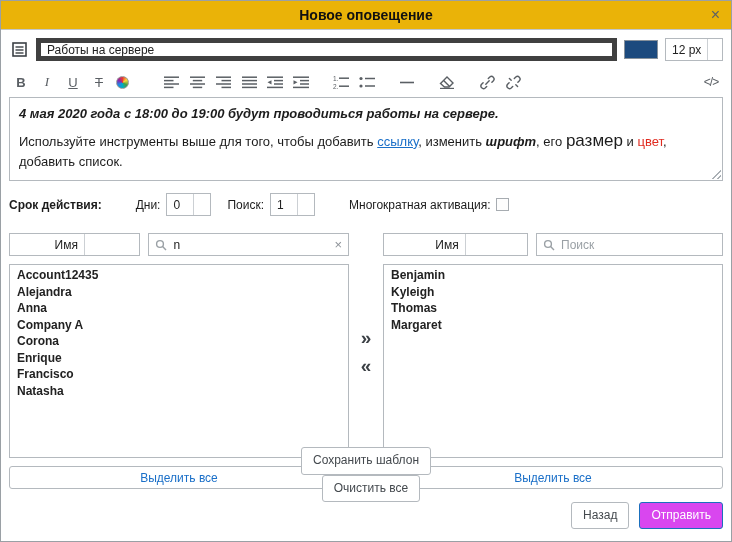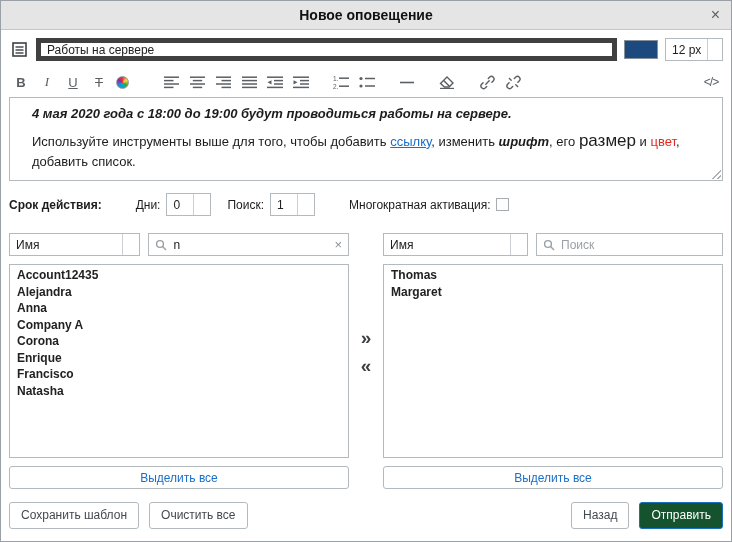--- a/index.html
+++ b/index.html
@@ -2,21 +2,21 @@
 <html><head>
 <meta charset="utf-8">
 <style>
   * { box-sizing: border-box; margin: 0; padding: 0; }
   html,body { background: #f0f0f0; font-family: "Liberation Sans", sans-serif; }
   .dialog {
     position: relative; width: 732px; height: 542px; background: #fff;
     border: 1px solid #9aa0a5; overflow: hidden;
   }
   
-  .titlebar { height: 29px; background: #e5e5e5; border-bottom: 1px solid #c2c6c9;
+  .titlebar { height: 29px; background: #eab308; border-bottom: 1px solid #c2c6c9;
     display: flex; align-items: center; justify-content: center; position: relative; }
   .title { font-size: 14px; font-weight: bold; color: #111; }
   .close { position: absolute; right: 11px; top: 50%; transform: translateY(-50%);
     color: #5c6166; font-size: 16px; line-height: 1; cursor: pointer; }
 
   
   .subject-row { display: flex; align-items: center; gap: 7px; padding: 8px 8px 6px 8px; }
   .tpl-btn { width: 20px; height: 20px; display: flex; align-items: center; justify-content: center; cursor: pointer; }
   .subject-input { flex: 1; height: 23px; border: 5px solid #404040; padding: 0 6px;
     font-size: 12px; color: #222; font-family: inherit; outline: none; }
@@ -40,21 +40,21 @@
   .tb-italic { font-style: italic; font-family: "Liberation Serif", serif; }
   .tb-underline { text-decoration: underline; }
   .tb-strike { text-decoration: line-through; }
   .palette { width: 13px; height: 13px; border-radius: 50%;
     background: conic-gradient(#e53935,#fdd835,#43a047,#00acc1,#1e88e5,#8e24aa,#e53935);
     border: 1px solid #999; }
   .tb-spacer { flex: 1; }
   .tb-code { font-size: 12px; letter-spacing: -1px; color: #5a5f64; }
 
   
-  .editor { margin: 0 8px; border: 1px solid #b4b9be; height: 84px; padding: 7px 22px;
+  .editor { margin: 0 8px; border: 1px solid #b4b9be; height: 84px; padding: 7px 9px;
     font-size: 13px; color: #1c1c1c; position: relative; overflow: hidden; }
   .editor p { margin: 0 0 5px 0; line-height: 1.45; }
   .p1 { font-weight: bold; font-style: italic; }
   .word-link { text-decoration: underline; cursor: pointer; }
   .word-font { font-weight: bold; font-style: italic; }
   .word-size { font-size: 17px; }
   .resize-handle { position: absolute; right: 1px; bottom: 1px; width: 11px; height: 11px;
     cursor: nwse-resize;
     background: repeating-linear-gradient(-45deg, transparent 0 2px, #aab0b5 2px 3.4px);
     clip-path: polygon(100% 0, 100% 100%, 0 100%); }
@@ -65,39 +65,39 @@
   .lbl-strong { font-weight: bold; }
   .gap-lg { margin-left: 34px; } .gap-md { margin-left: 16px; } .gap-sm { margin-left: 6px; }
   .small-dd { width: 45px; }
   .checkbox { width: 13px; height: 13px; border: 1px solid #a7acb1; background: #fdfdfd;
     margin-left: 5px; cursor: pointer; }
 
   
   .panels { display: flex; padding: 4px 8px 0 8px; }
   .panel { width: 340px; display: flex; flex-direction: column; }
   .panel-header { display: flex; gap: 8px; margin-bottom: 8px; }
-  .filter-dd { width: 157px; }
+  .filter-dd { width: 157px; justify-content: center; }
   .searchbox { flex: 1; border: 1px solid #b4b9be; height: 23px; display: flex;
     align-items: center; padding: 0 6px; gap: 6px; background: #fff; }
   .search-input { border: none; outline: none; flex: 1; font-size: 12px; color: #222;
     font-family: inherit; min-width: 0; background: transparent; }
   .search-input::placeholder { color: #9aa0a5; }
   .clear-x { color: #8d9298; font-size: 13px; line-height: 1; cursor: pointer; }
   .listbox { border: 1px solid #b4b9be; height: 194px; overflow: hidden; padding: 2px 0; background: #fff; }
   .list-item { font-size: 12px; color: #222; padding: 0 7px; line-height: 16.5px; cursor: default; white-space: nowrap; font-weight: bold; }
   .select-all { margin-top: 8px; border: 1px solid #b4b9be; border-radius: 3px; height: 23px;
     display: flex; align-items: center; justify-content: center; font-size: 12px;
     cursor: pointer; background: #fff; color: #1a6fc8; }
   .transfer { width: 36px; display: flex; flex-direction: column; align-items: center;
     justify-content: center; gap: 9px; padding-bottom: 20px; }
   .transfer-btn { font-size: 19px; font-weight: bold; color: #3c4146; cursor: pointer; line-height: 1; }
 
   
   .footer { position: absolute; left: 0; right: 0; bottom: 0; padding: 10px 8px 12px 8px;
-    display: flex; align-items: center; }
+    display: flex; align-items: center; flex-direction: column; }
   .btn { border: 1px solid #b4b9be; border-radius: 3px; background: #fff; color: #44494e;
     font-size: 12px; padding: 6px 11px; cursor: pointer; font-family: inherit; line-height: 1.1; }
   .btn + .btn { margin-left: 10px; }
   .btn-primary { border-color: #1a70bd; color: #fff; }
   .footer-right { margin-left: auto; display: flex; }
   svg { display: block; }
 </style>
 </head>
 <body>
 
@@ -334,30 +334,32 @@
         </div>
         <div class="searchbox">
           <svg width="12" height="12" viewBox="0 0 12 12" fill="none" stroke="#9aa0a5" stroke-width="1.4">
               <circle cx="5" cy="5" r="3.4"></circle>
               <line x1="7.6" y1="7.6" x2="11" y2="11"></line>
             </svg>
           <input class="search-input" placeholder="Поиск" style="">
         </div>
       </div>
       <div class="listbox">
+          <div class="list-item">Benjamin</div>
+          <div class="list-item">Kyleigh</div>
           <div class="list-item">Thomas</div>
           <div class="list-item">Margaret</div>
         </div>
       <div class="select-all">Выделить все</div>
     </div>
 
   </div>
 
   <div class="footer">
     <button class="btn">Сохранить шаблон</button>
     <button class="btn">Очистить все</button>
     <div class="footer-right">
       <button class="btn">Назад</button>
-      <button class="btn btn-primary" style="background-color: #14532d;">Отправить</button>
+      <button class="btn btn-primary" style="background-color: #d946ef;">Отправить</button>
     </div>
   </div>
 
 </div>
 
 </body></html>

